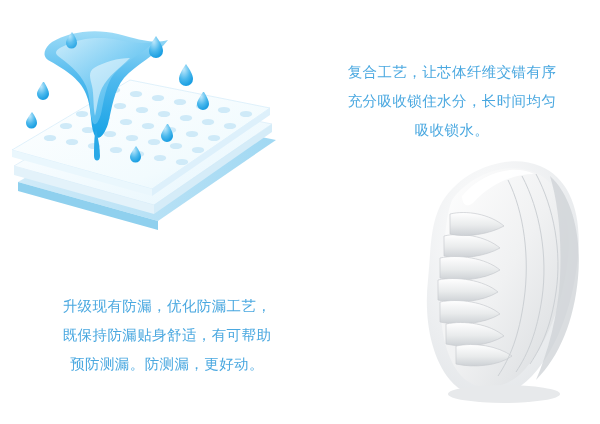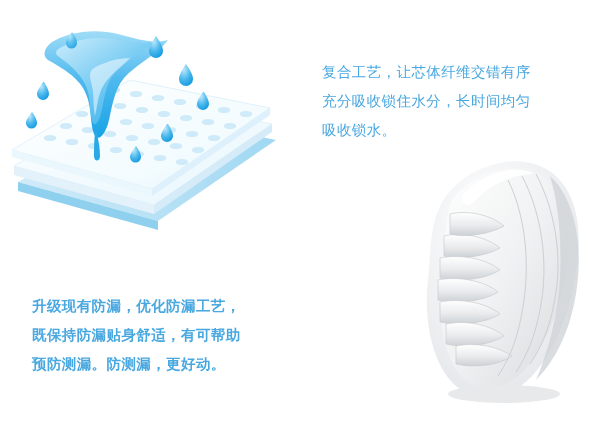--- a/index.html
+++ b/index.html
@@ -12,20 +12,21 @@
     background: #ffffff;
     font-family: "Liberation Sans", sans-serif;
     overflow: hidden;
   }
   #page {
     position: relative;
     width: 600px;
     height: 424px;
     background: #ffffff;
     overflow: hidden;
+    text-align: center;
   }
 
   
   .copy-block {
     position: absolute;
     color: #4aa8e0;
     font-size: 14.5px;
     line-height: 29px;
     letter-spacing: 0.4px;
     white-space: pre-line;
@@ -33,21 +34,20 @@
   }
   #copy-top-right {
     left: 322px;
     top: 58px;
     width: 260px;
   }
   #copy-bottom-left {
     left: 32px;
     top: 292px;
     width: 270px;
-    font-weight: bold;
   }
 
   
   #pad-illustration {
     position: absolute;
     left: 8px;
     top: 16px;
     width: 290px;
     height: 250px;
   }

